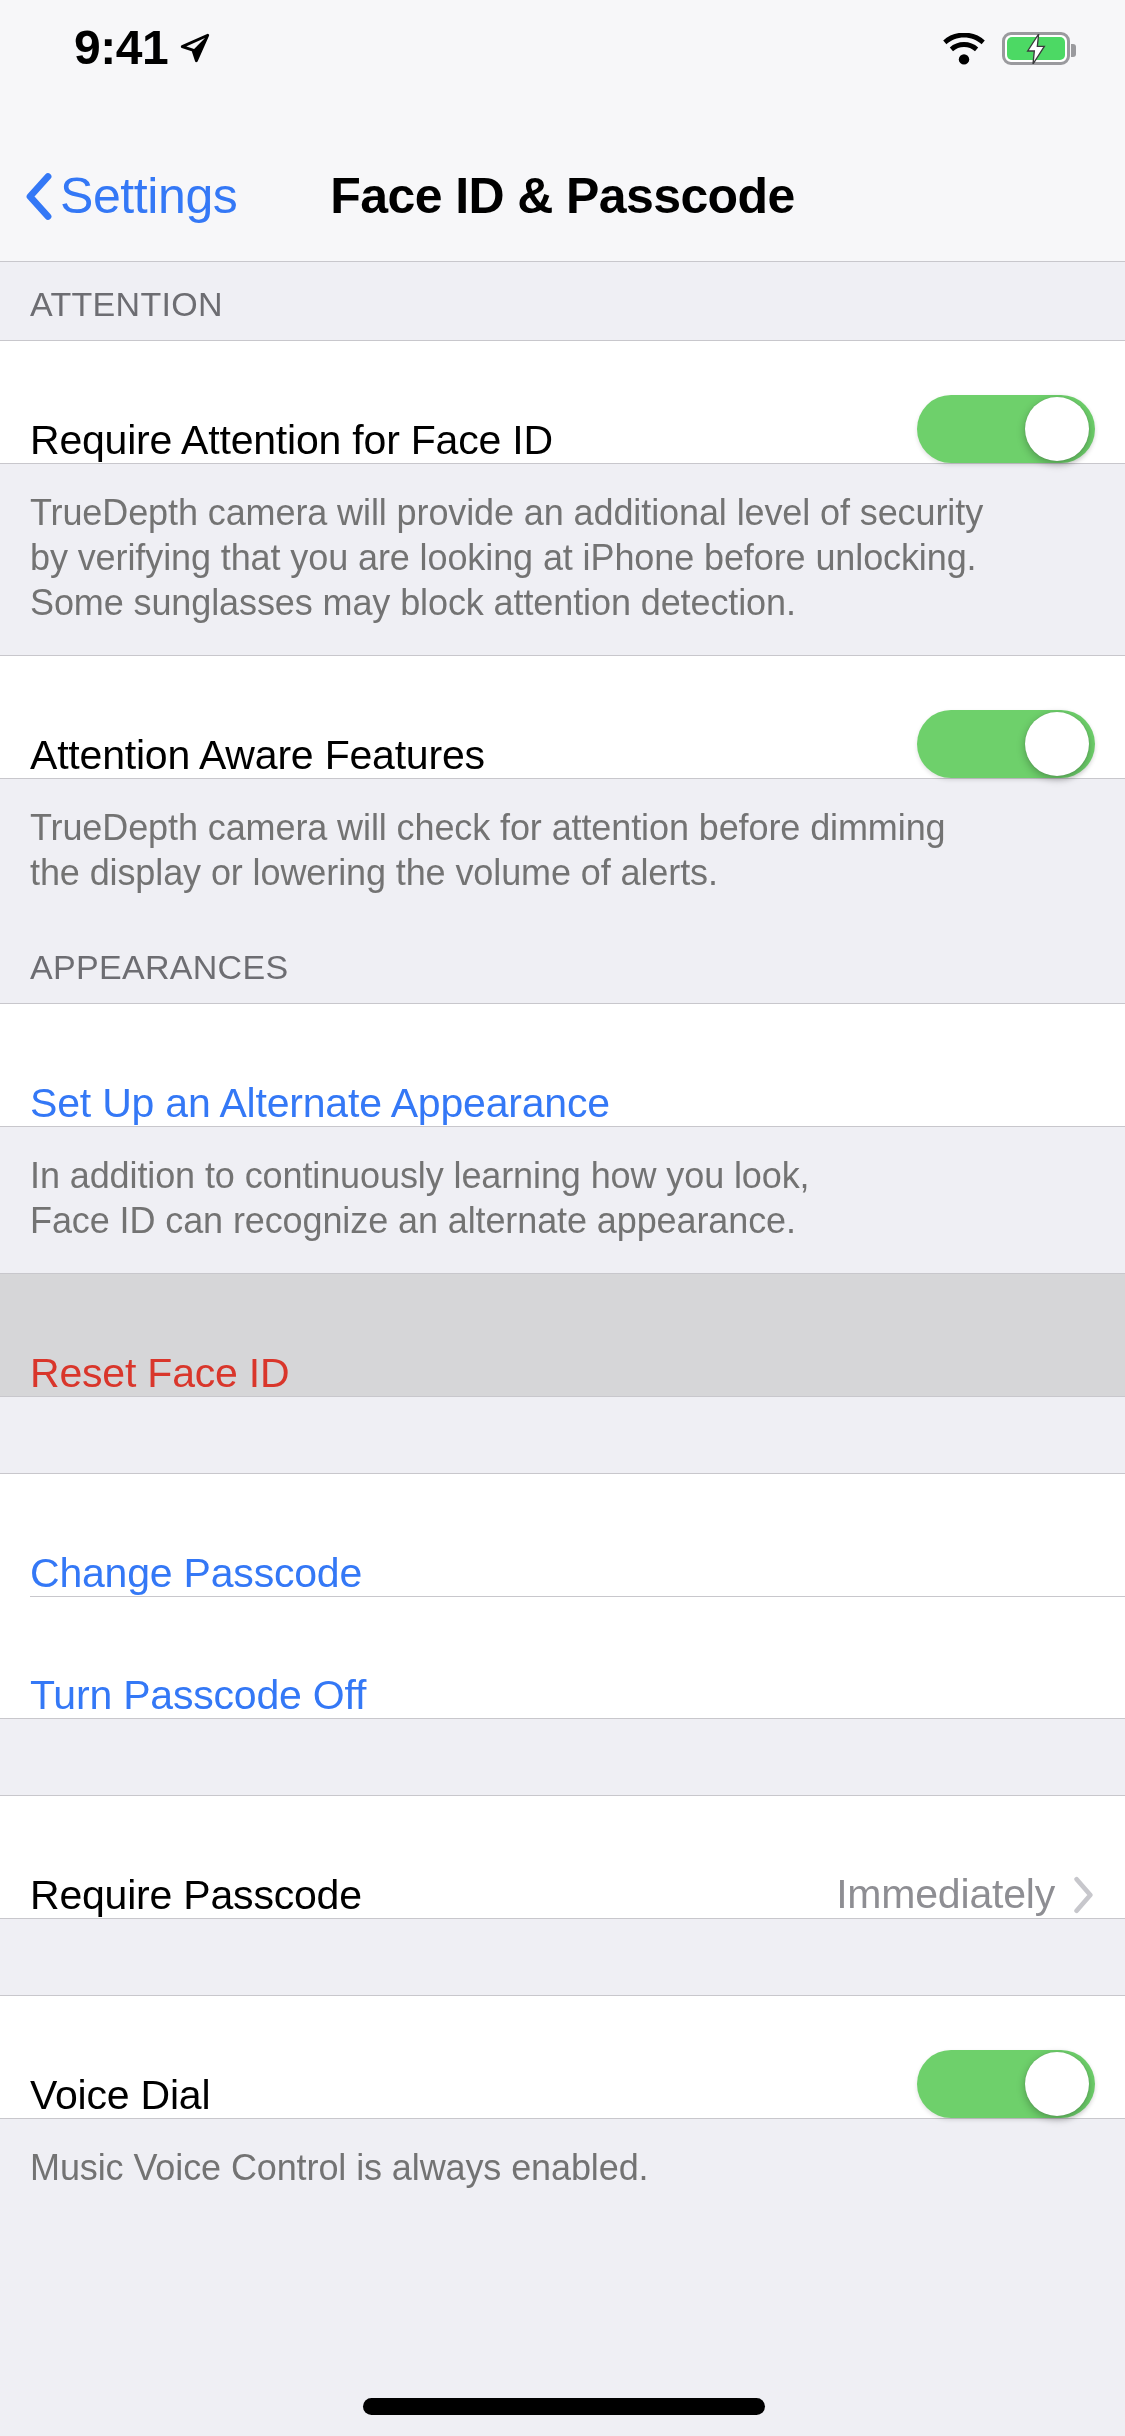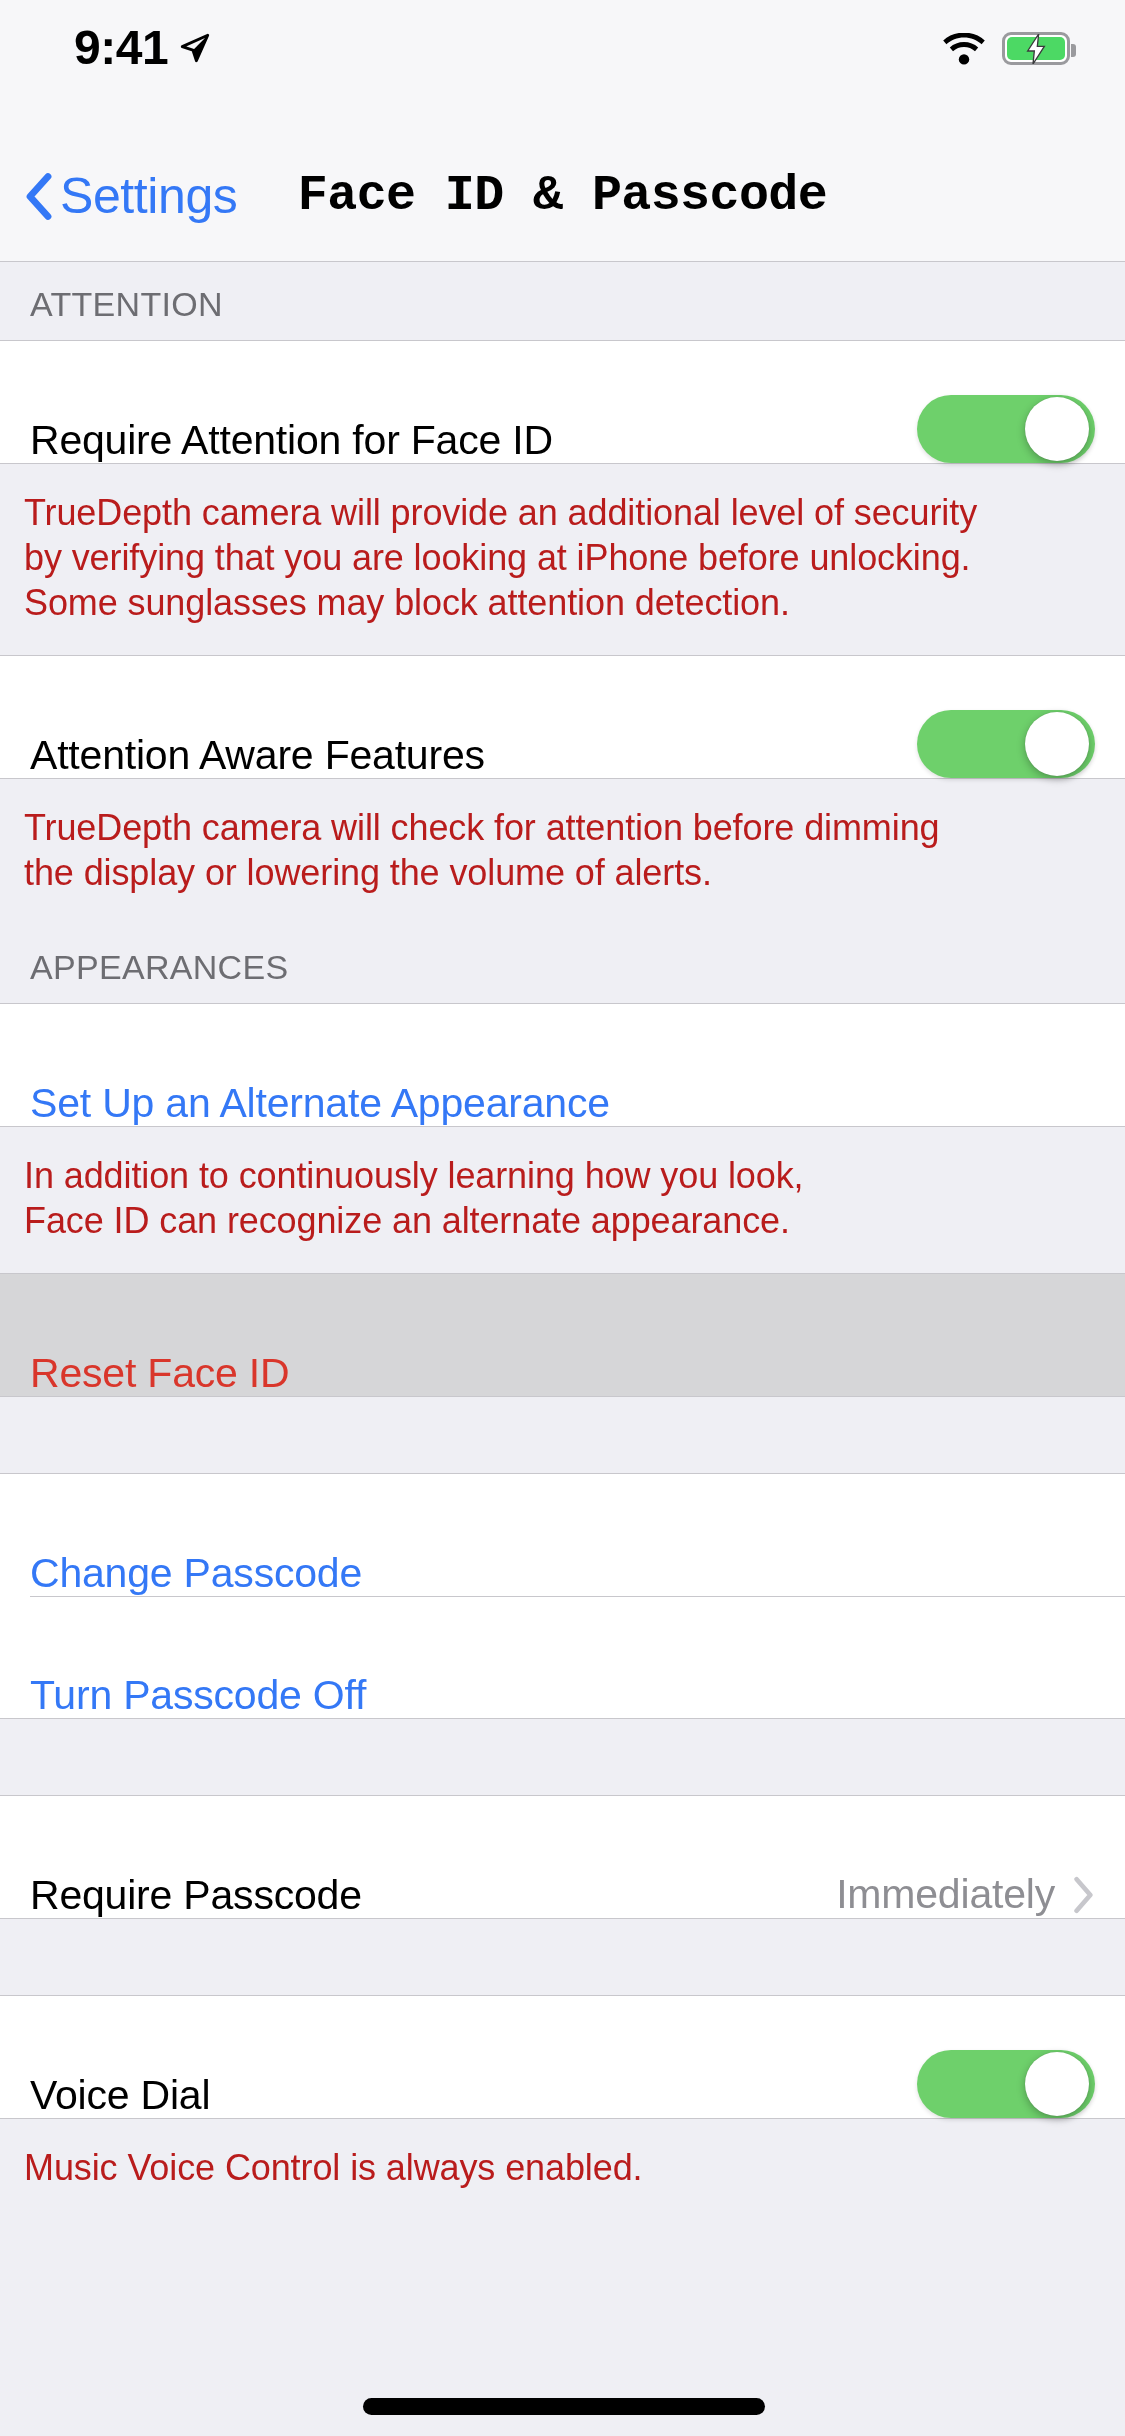--- a/index.html
+++ b/index.html
@@ -130,21 +130,20 @@
     left: 0; right: 0;
     top: 50%;
     transform: translateY(-50%);
     text-align: center;
     font-size: 50px;
     font-weight: bold;
     color: #000000;
     letter-spacing: -0.6px;
     line-height: 1;
     padding-bottom: 3px;
-    font-family: Liberation Mono, monospace;
   }
 
   
   .content { background: #EFEFF4; }
 
   .section-header {
     font-size: 34px;
     color: #6D6D72;
     letter-spacing: 0.3px;
     padding: 0 30px;
@@ -223,23 +222,23 @@
     width: 64px;
     height: 64px;
     border-radius: 50%;
     background: #FFFFFF;
     box-shadow: 0 3px 8px rgba(0,0,0,0.28), 0 0 1px rgba(0,0,0,0.2);
   }
 
   .footer-note {
     font-size: 36px;
     line-height: 1.25;
-    color: #b91c1c;
+    color: #737373;
     letter-spacing: -0.1px;
-    padding: 26px 30px 30px 24px;
+    padding: 26px 30px 30px 30px;
     white-space: pre-line;
   }
 
   .spacer-sm { height: 76px; background: #EFEFF4; }
 
   
   .home-indicator {
     position: absolute;
     left: 363px;
     width: 402px;

